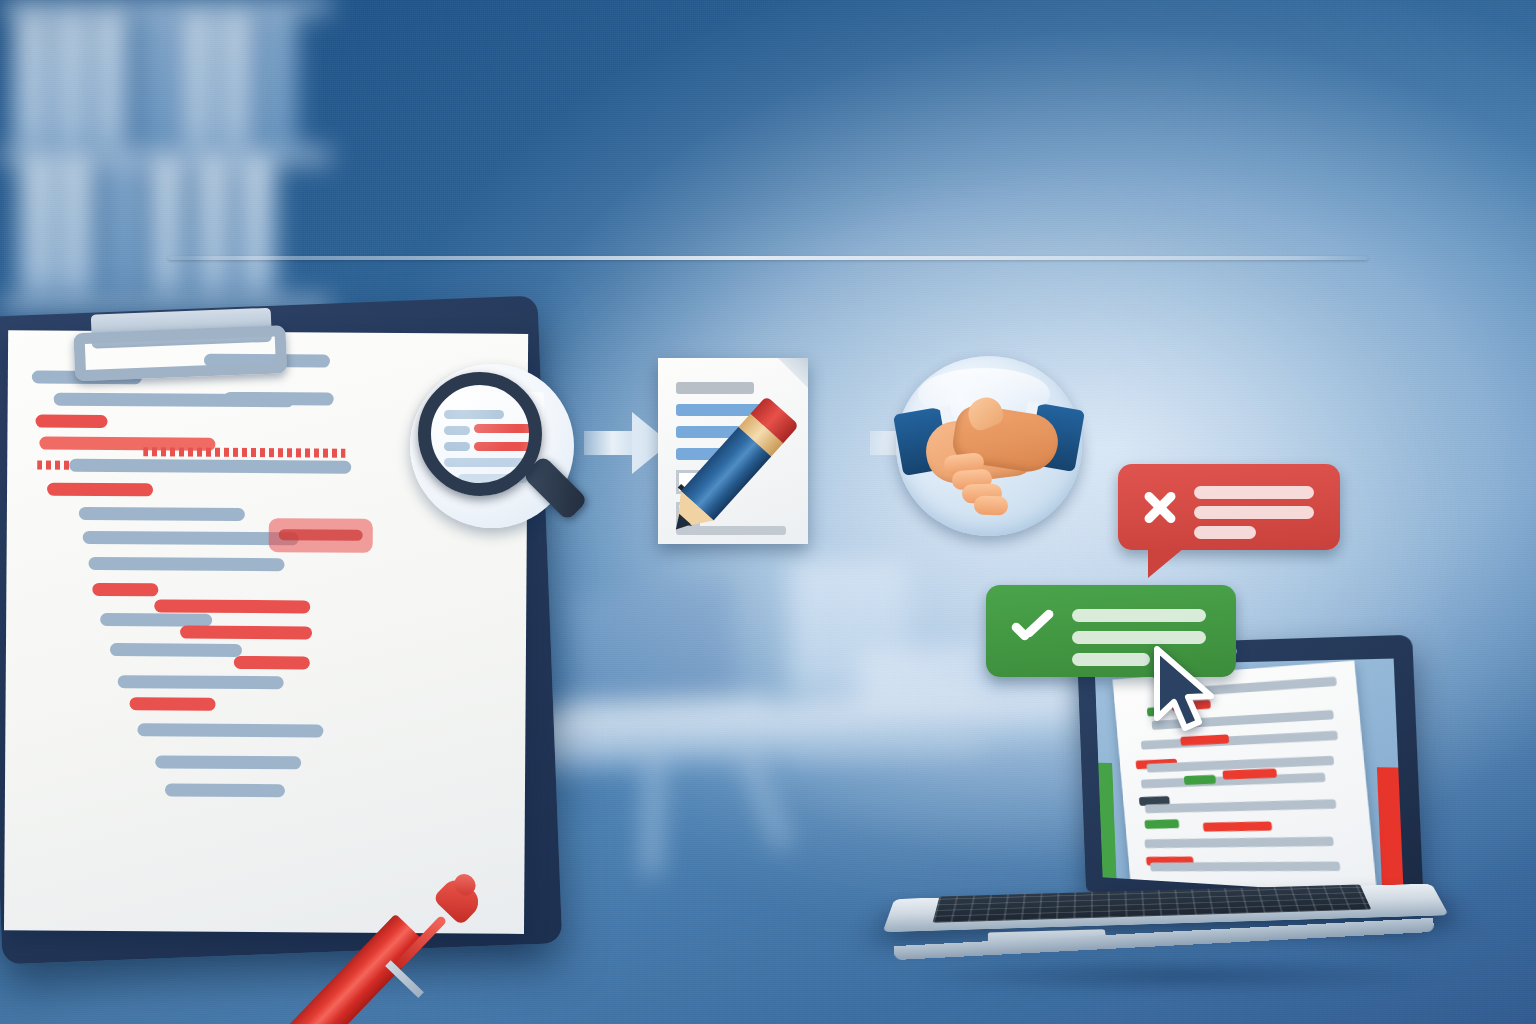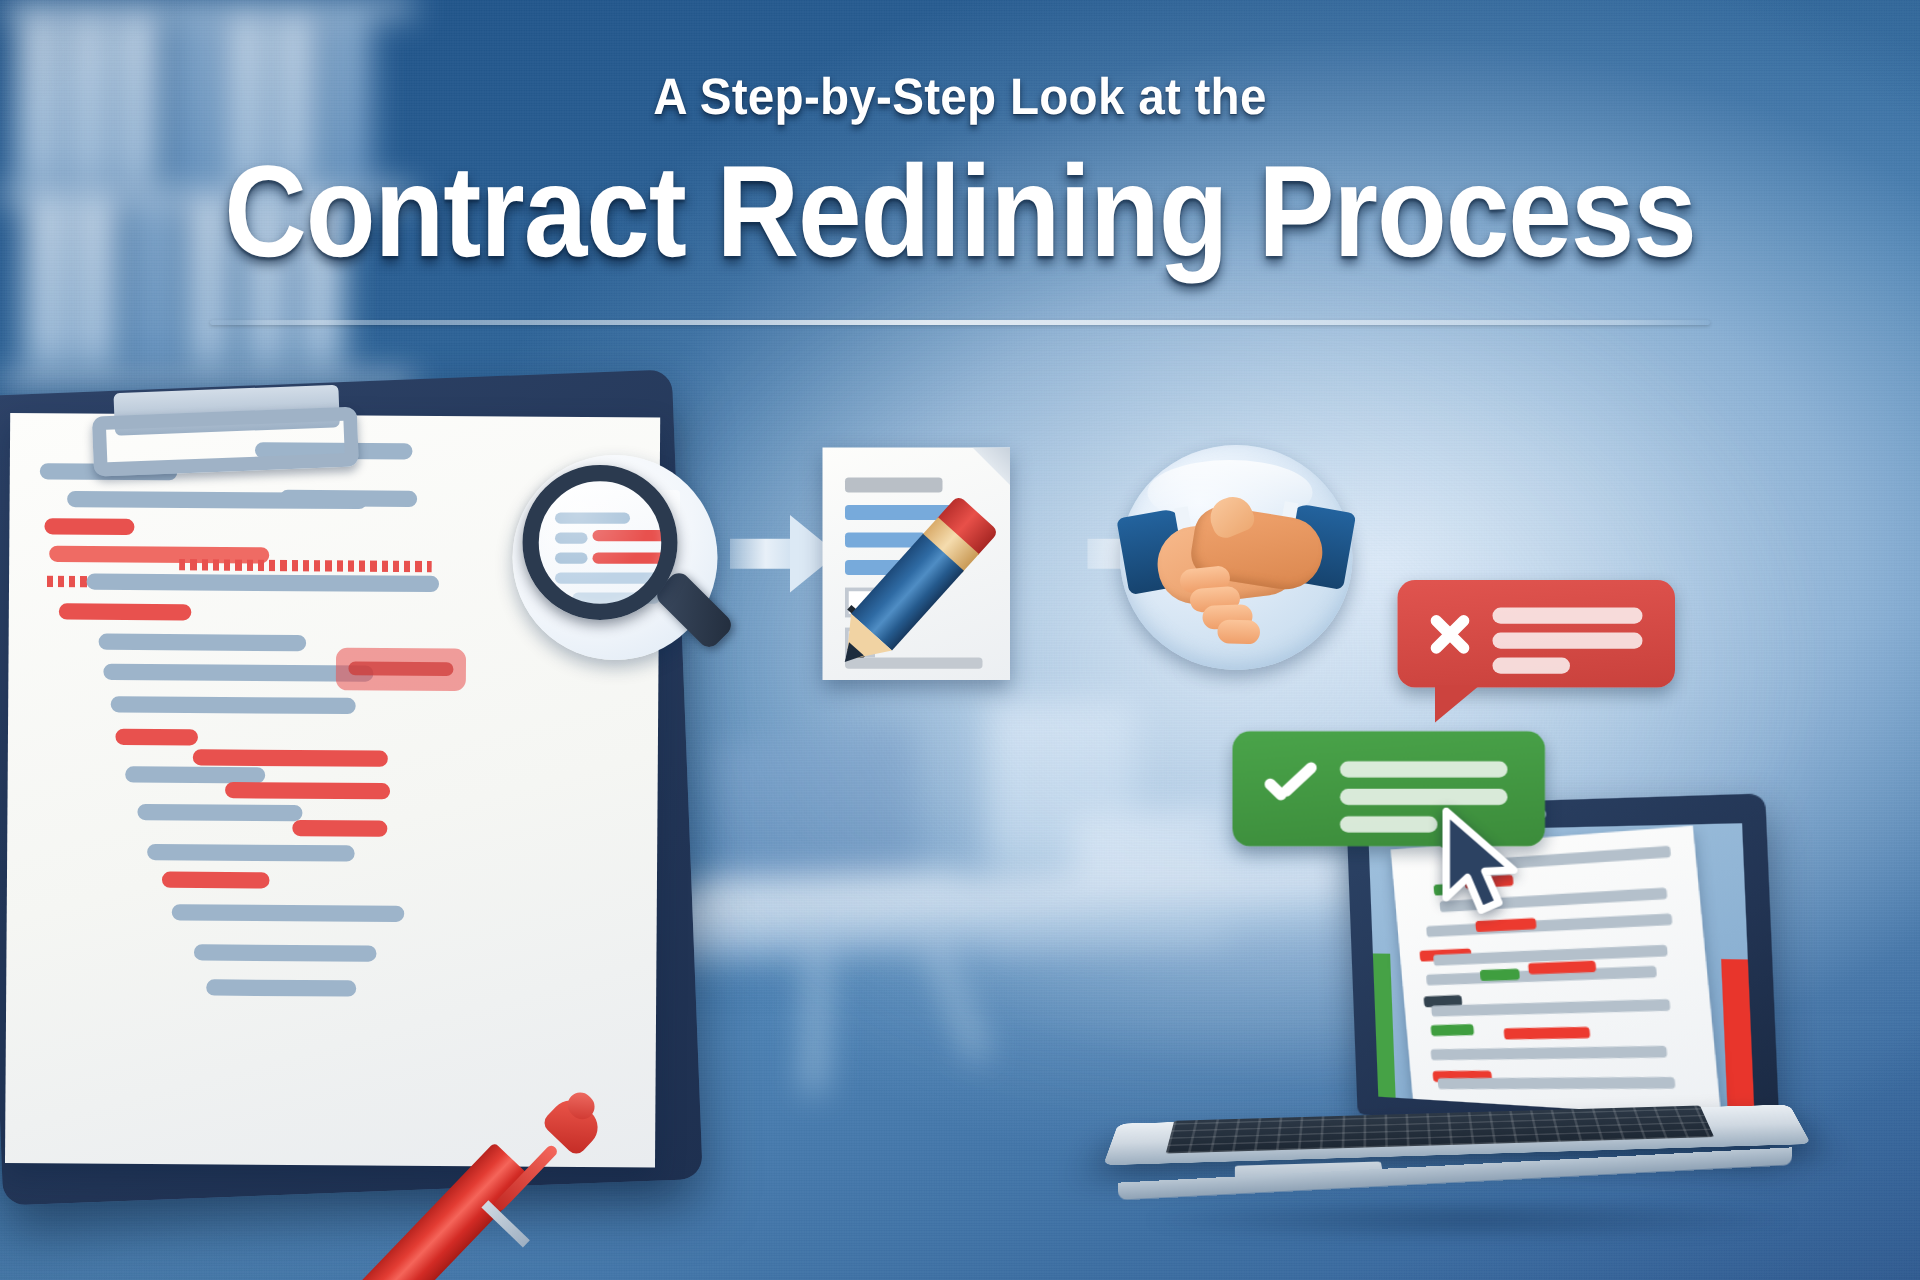--- a/index.html
+++ b/index.html
@@ -426,24 +426,20 @@
       <div class="binder" style="left:20px; top:162px; height:130px"></div>
       <div class="binder" style="left:60px; top:162px; height:130px"></div>
       <div class="binder dark" style="left:106px; top:162px; height:130px"></div>
       <div class="binder" style="left:150px; top:162px; height:130px"></div>
       <div class="binder" style="left:196px; top:162px; height:130px"></div>
       <div class="binder" style="left:240px; top:162px; height:130px"></div>
     </div>
   </div>
   <div class="glow-wash"></div>
 
-  <div class="title-wrap">
-    <div class="kicker">A Step-by-Step Look at the</div>
-    <div class="main-title">Contract Redlining Process</div>
-  </div>
   <div class="divider"></div>
 
   <div class="clipboard">
     <div class="cb-board"></div>
     <div class="cb-paper"></div>
     <div class="cb-lines" id="cb-lines">
         <div class="ln blue" style="left: 24px; top: 40px; width: 110px;"></div>
         <div class="ln blue" style="left: 196px; top: 22px; width: 126px;"></div>
         <div class="ln blue" style="left: 46px; top: 62px; width: 240px;"></div>
         <div class="ln blue" style="left: 216px; top: 60px; width: 110px;"></div>

